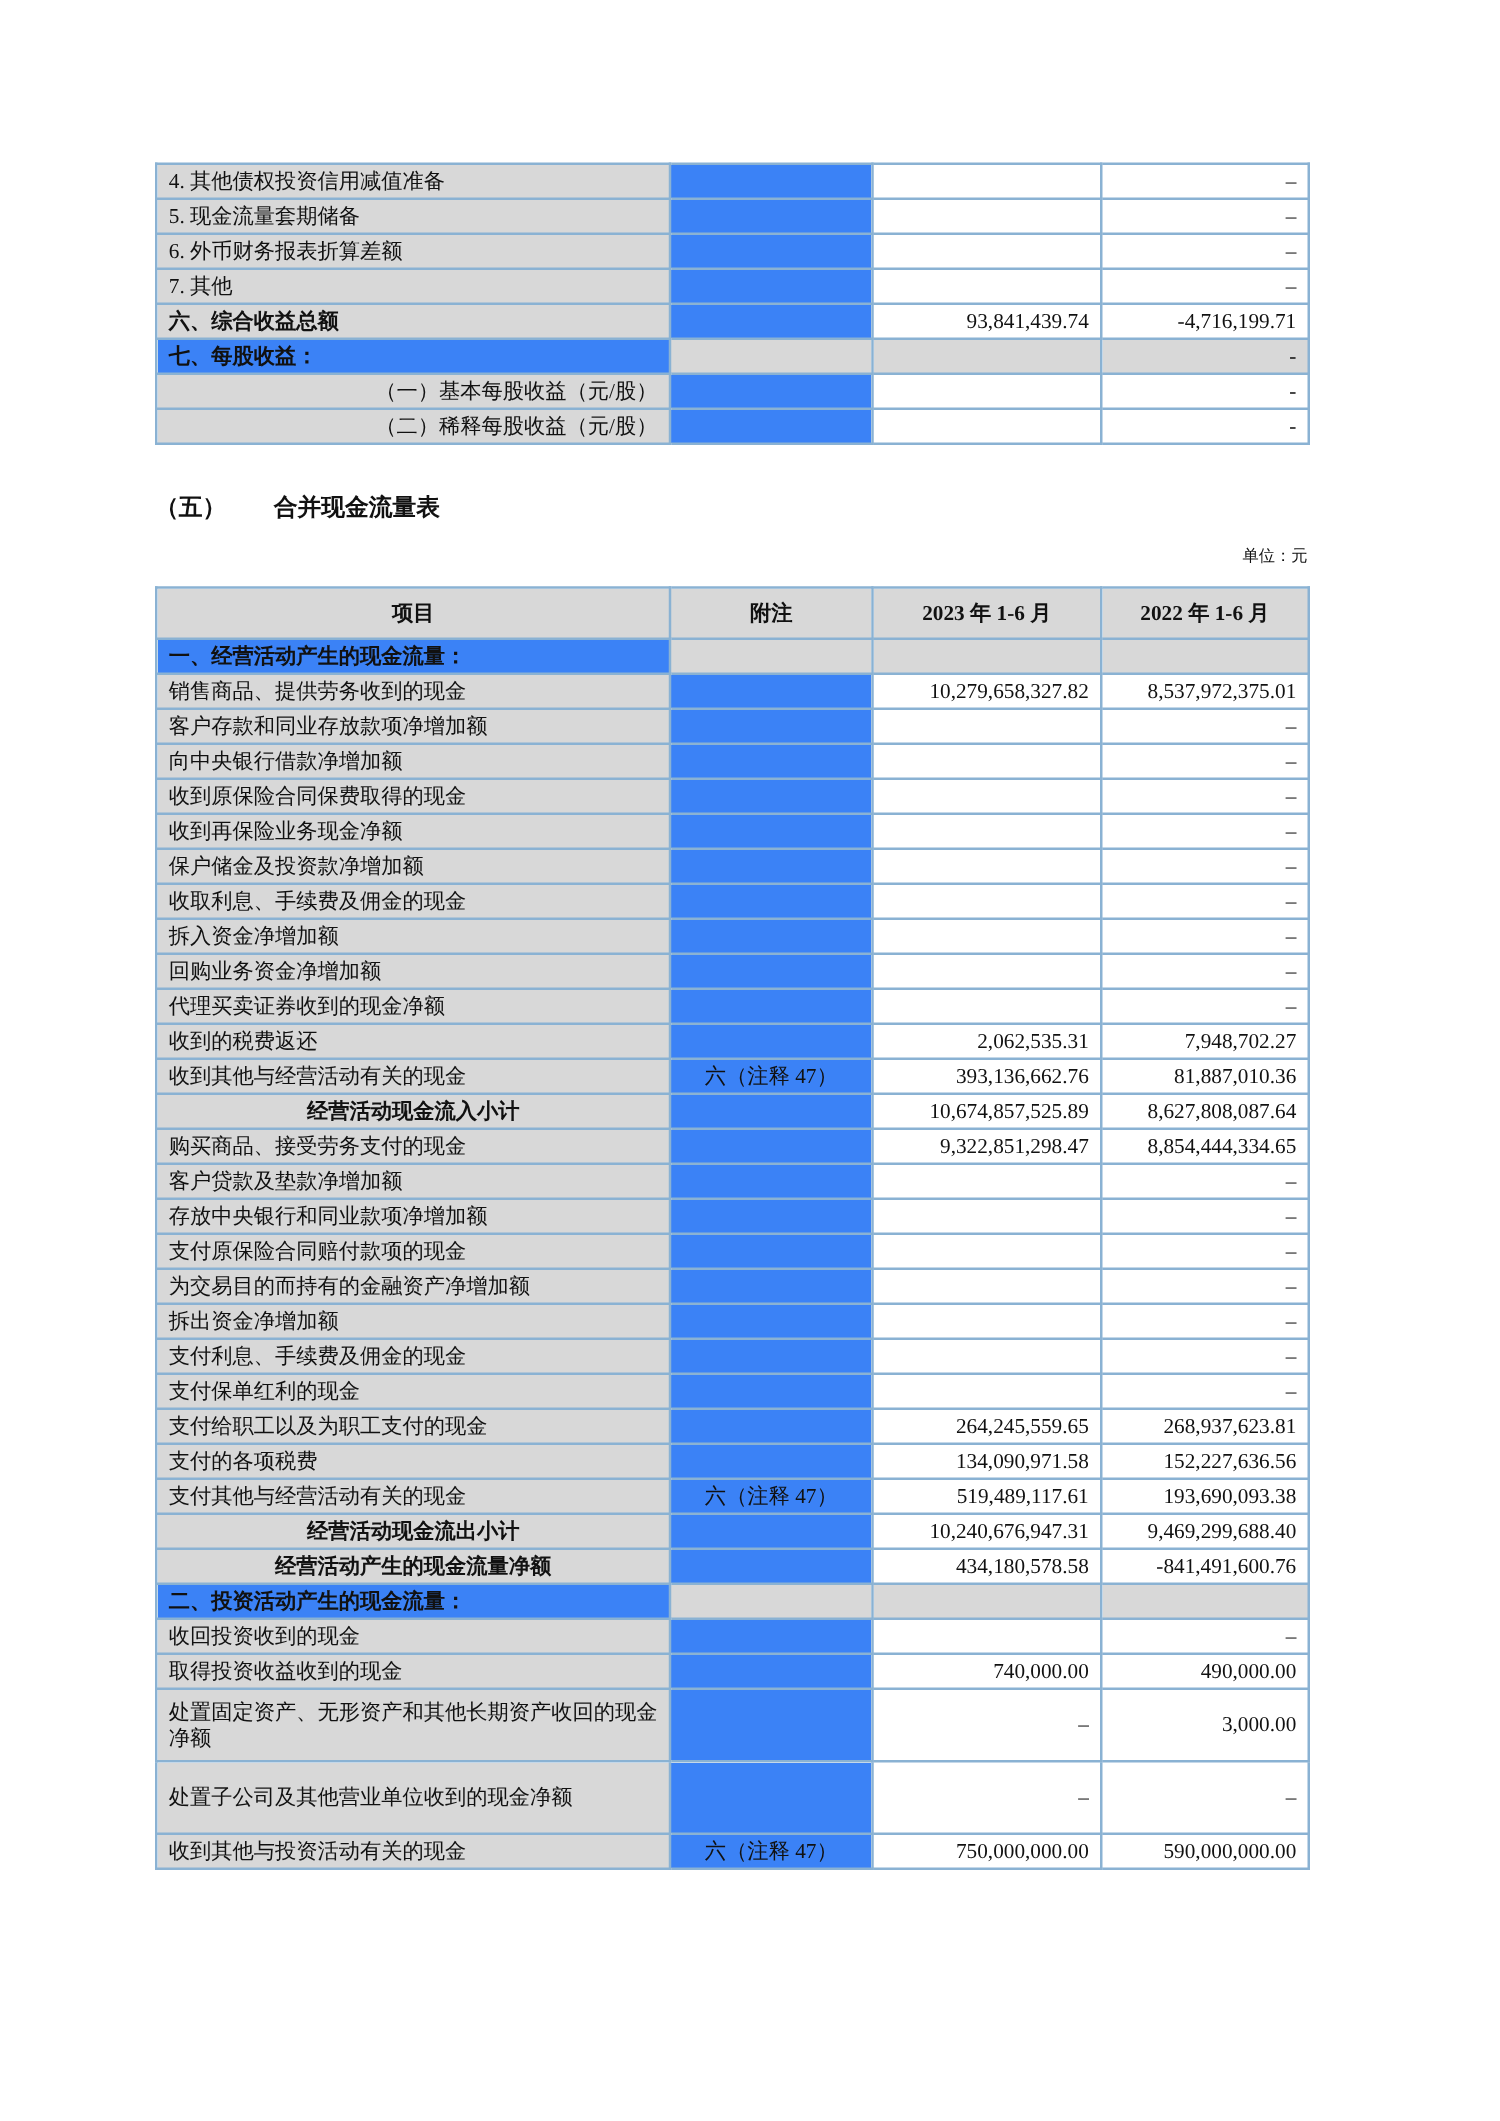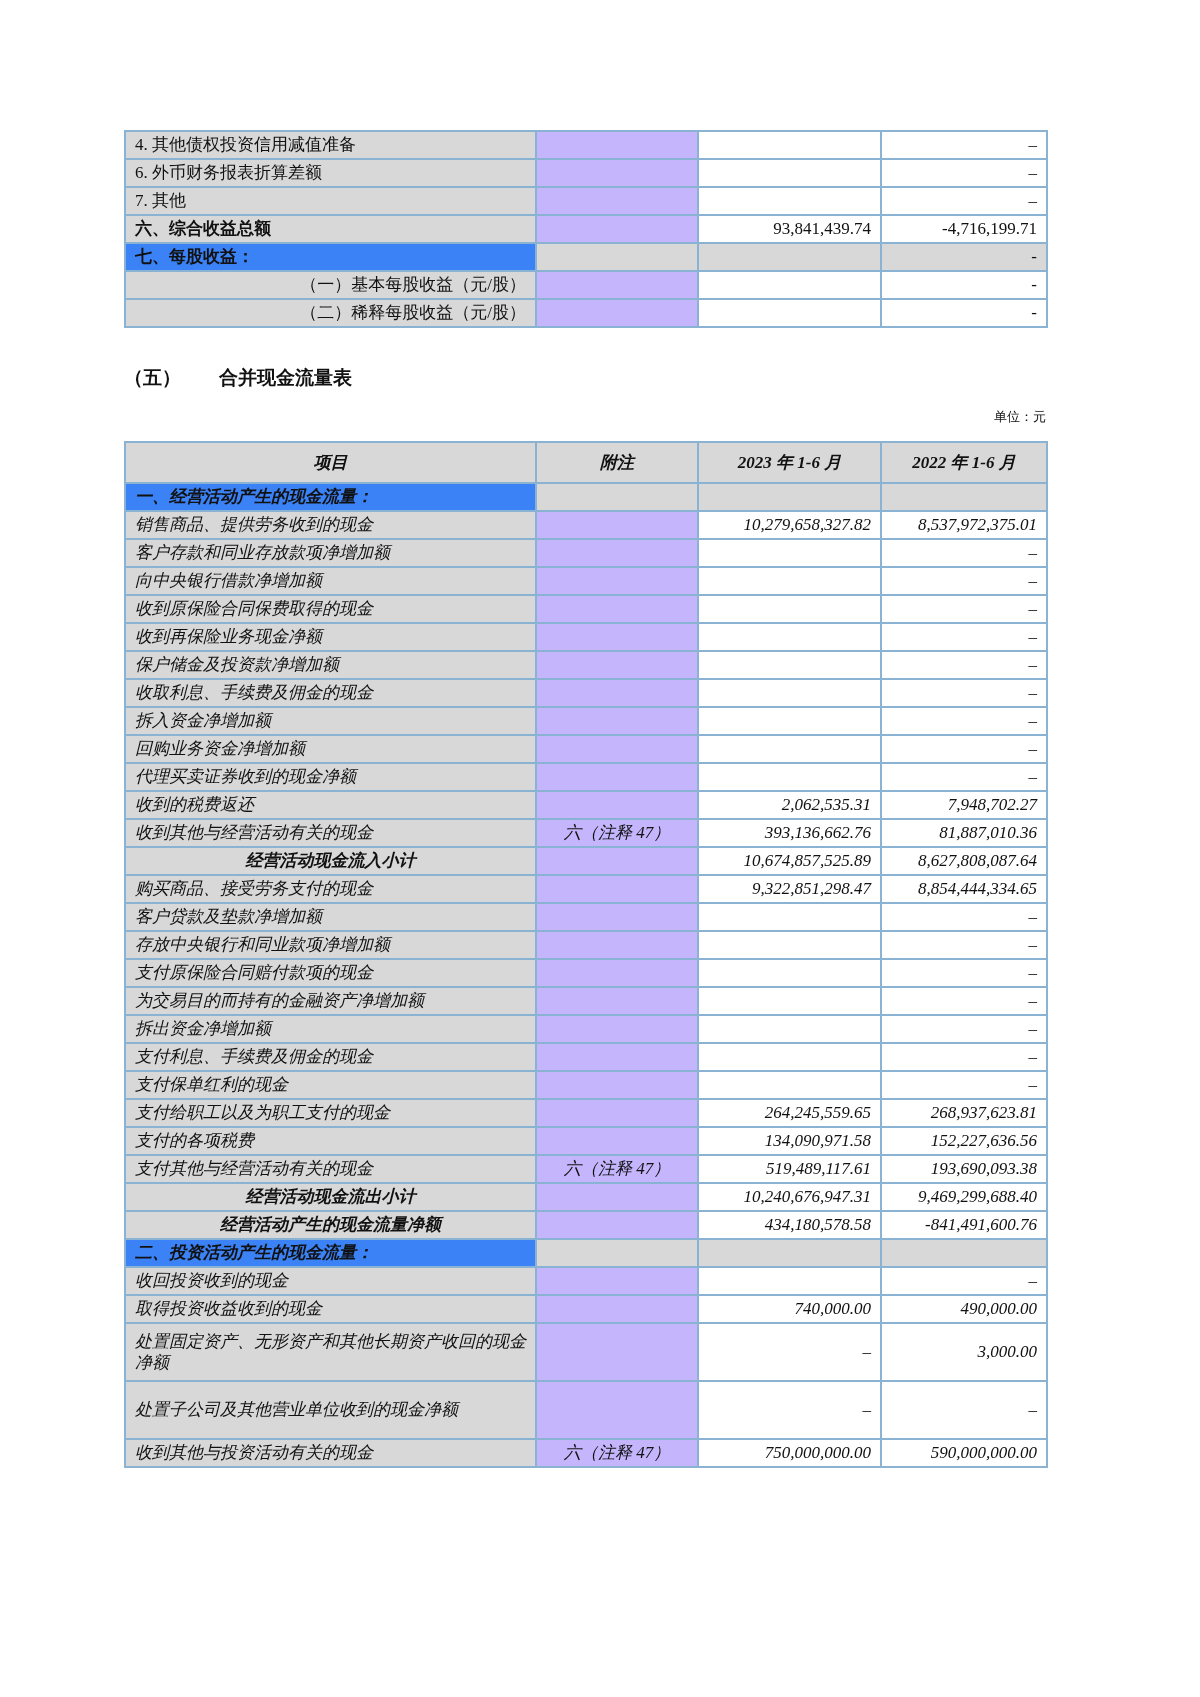--- a/index.html
+++ b/index.html
@@ -34,24 +34,24 @@
     font-weight: normal;
     padding: 0 9px;
     height: 28px;
     line-height: 1.25;
     box-sizing: border-box;
     overflow: hidden;
     white-space: normal;
     vertical-align: middle;
   }
   .top-table { margin-top: 130px; }
-  .main-table { margin-top: 15px; font-style: italic; }
+  .main-table { margin-top: 15px; }
 
   td.c-label { background: #d8d8d8; text-align: left; }
-  td.c-note  { background: #c4b5fd; text-align: center; }
+  td.c-note  { background: #3b82f6; text-align: center; }
   td.c-num   { background: #ffffff; text-align: right; }
 
   tr.r-section td { background: #3b82f6; }
   tr.r-section td.c-label { font-weight: bold; }
   tr.r-section td.c-num, tr.r-section td.c-note { background: #d8d8d8; }
 
   tr.r-total td.c-label { font-weight: bold; }
   tr.r-subtotal td.c-label { font-weight: bold; text-align: center; }
 
   tr.r-header th {
@@ -90,20 +90,26 @@
     <table class="fin top-table">
       <colgroup>
         <col style="width:411px">
           <col style="width:162px">
           <col style="width:183px">
           <col style="width:166px">
       </colgroup>
       <tbody id="top-table-body">
           <tr class="r-item">
             <td class="c-label ind2">4. 其他债权投资信用减值准备</td>
+            <td class="c-note"></td>
+            <td class="c-num"></td>
+            <td class="c-num">–</td>
+          </tr>
+          <tr class="r-item">
+            <td class="c-label ind2">5. 现金流量套期储备</td>
             <td class="c-note"></td>
             <td class="c-num"></td>
             <td class="c-num">–</td>
           </tr>
           <tr class="r-item">
             <td class="c-label ind2">6. 外币财务报表折算差额</td>
             <td class="c-note"></td>
             <td class="c-num"></td>
             <td class="c-num">–</td>
           </tr>

